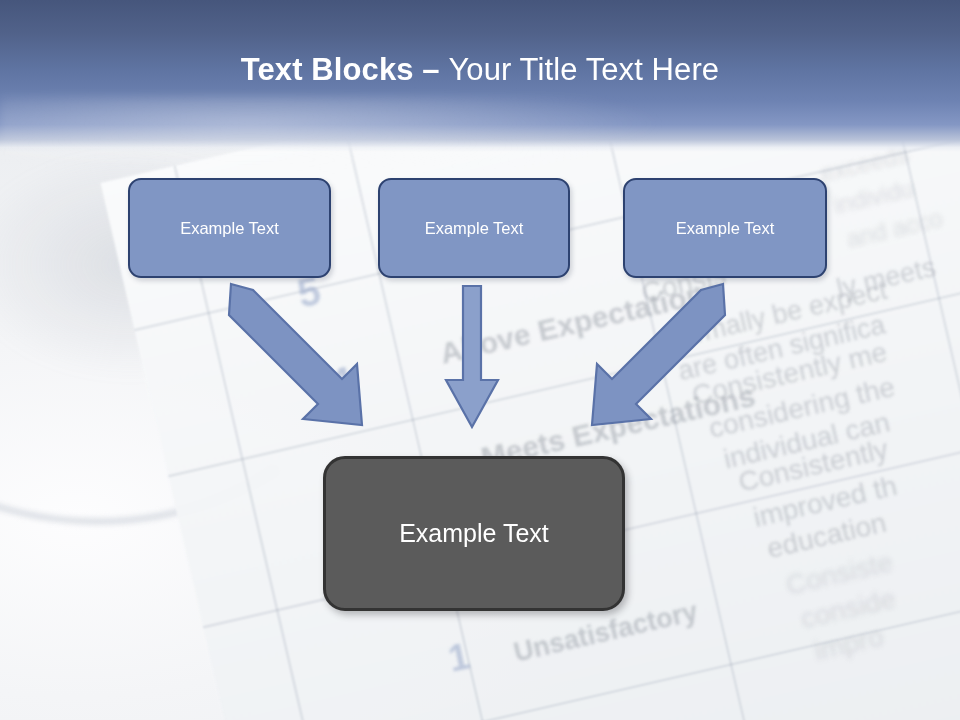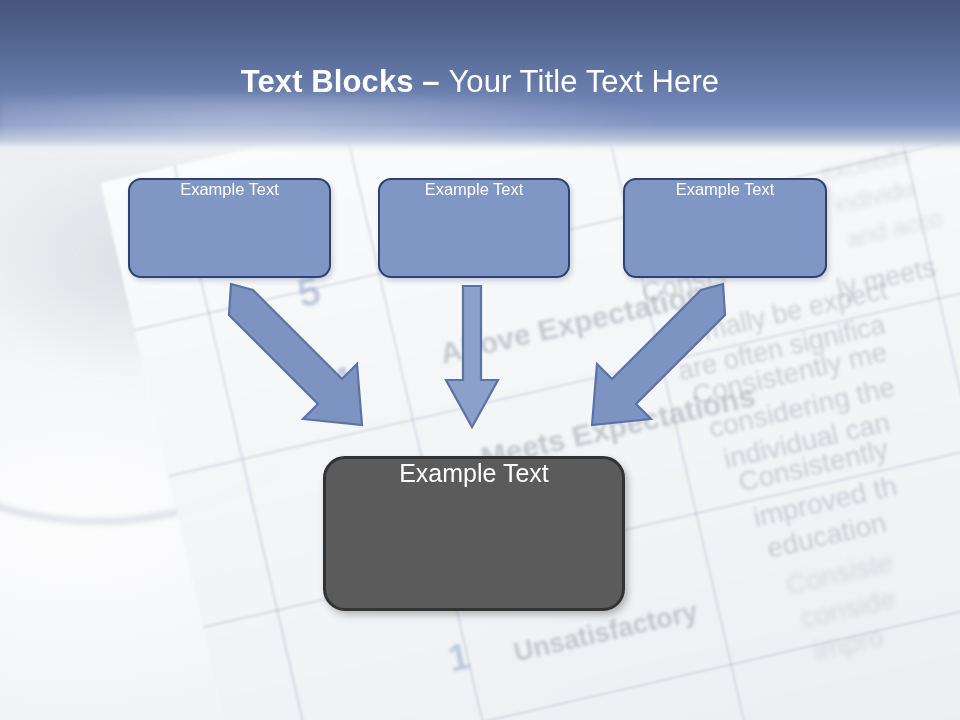--- a/index.html
+++ b/index.html
@@ -116,31 +116,31 @@
   .slide-title {
     position: absolute;
     left: 0; top: 50px;
     width: 960px;
     text-align: center;
     color: #ffffff;
     font-size: 31px;
     line-height: 40px;
     letter-spacing: .1px;
     white-space: nowrap;
-    margin-top: 12px;
   }
   .slide-title .bold { font-weight: bold; }
   .slide-title .dash { font-weight: bold; }
 
   
   .tbox {
     position: absolute;
     border-radius: 13px;
     box-sizing: border-box;
     display: flex;
+    align-items: center;
     justify-content: center;
     color: #ffffff;
     text-align: center;
   }
   .tbox.blue {
     background: #8096c4;
     border: 2.5px solid #2d4270;
     font-size: 16.5px;
     box-shadow: 2px 3px 5px rgba(60,70,90,.22);
   }

